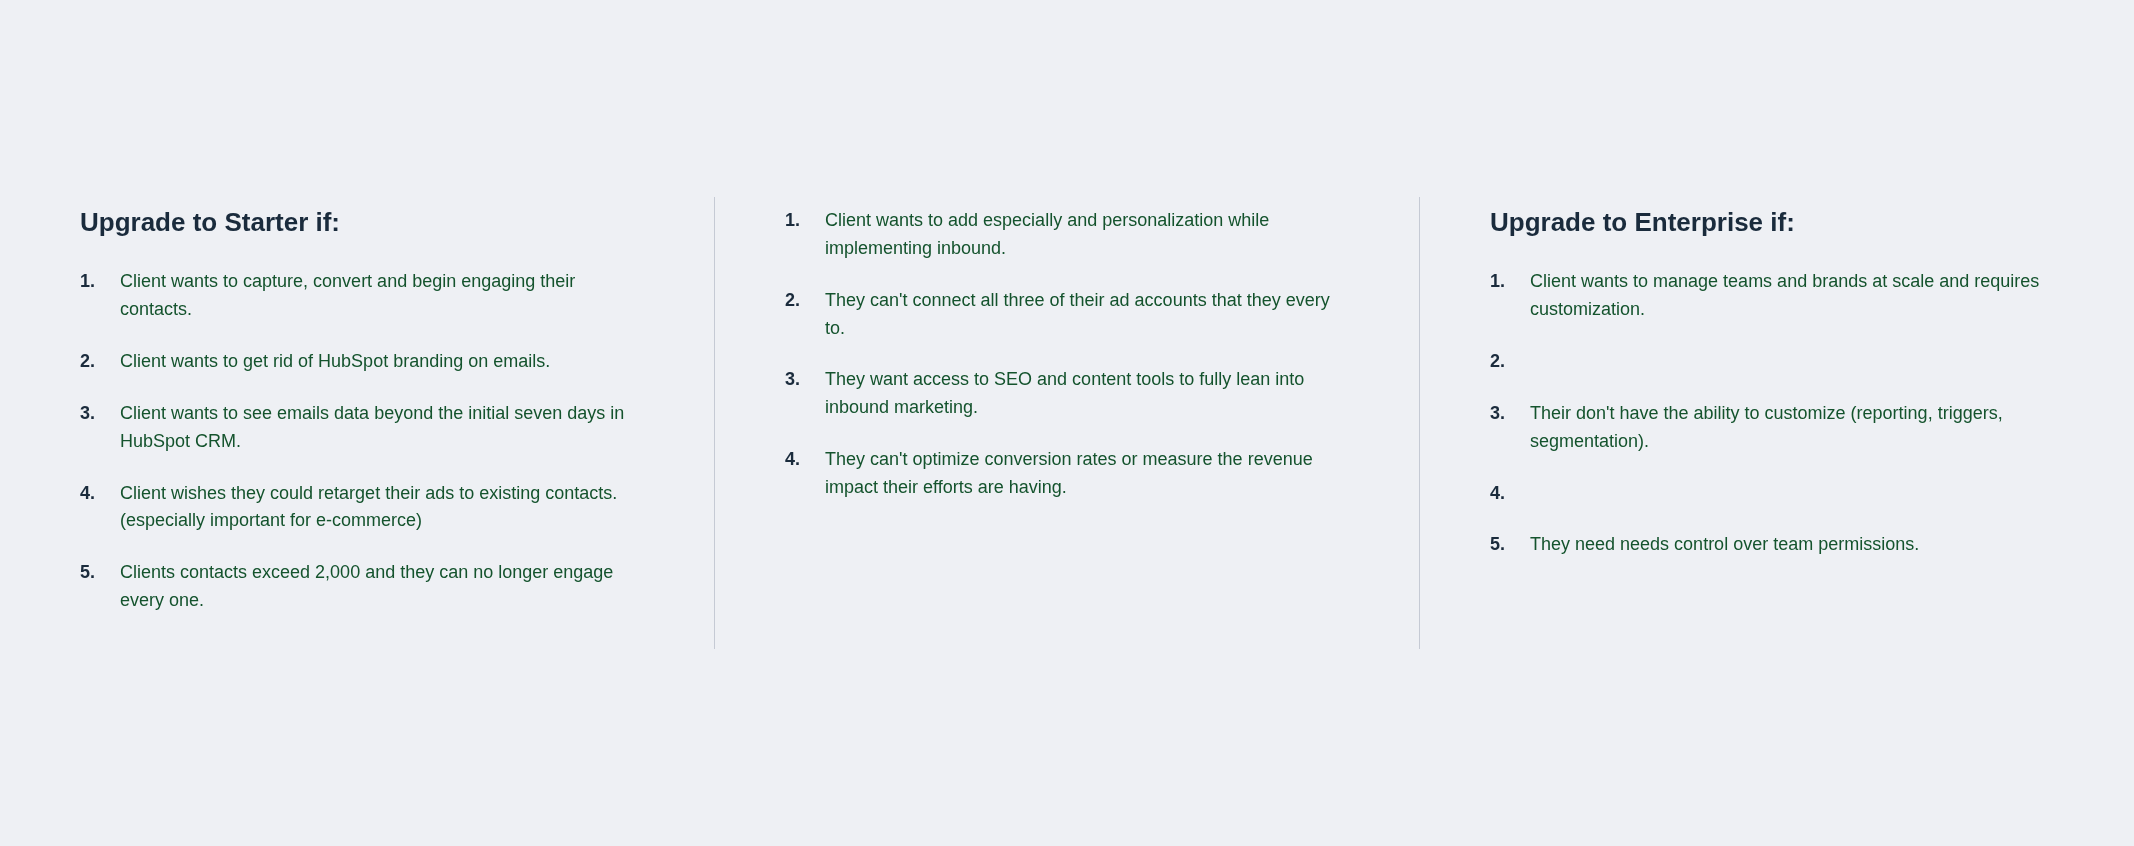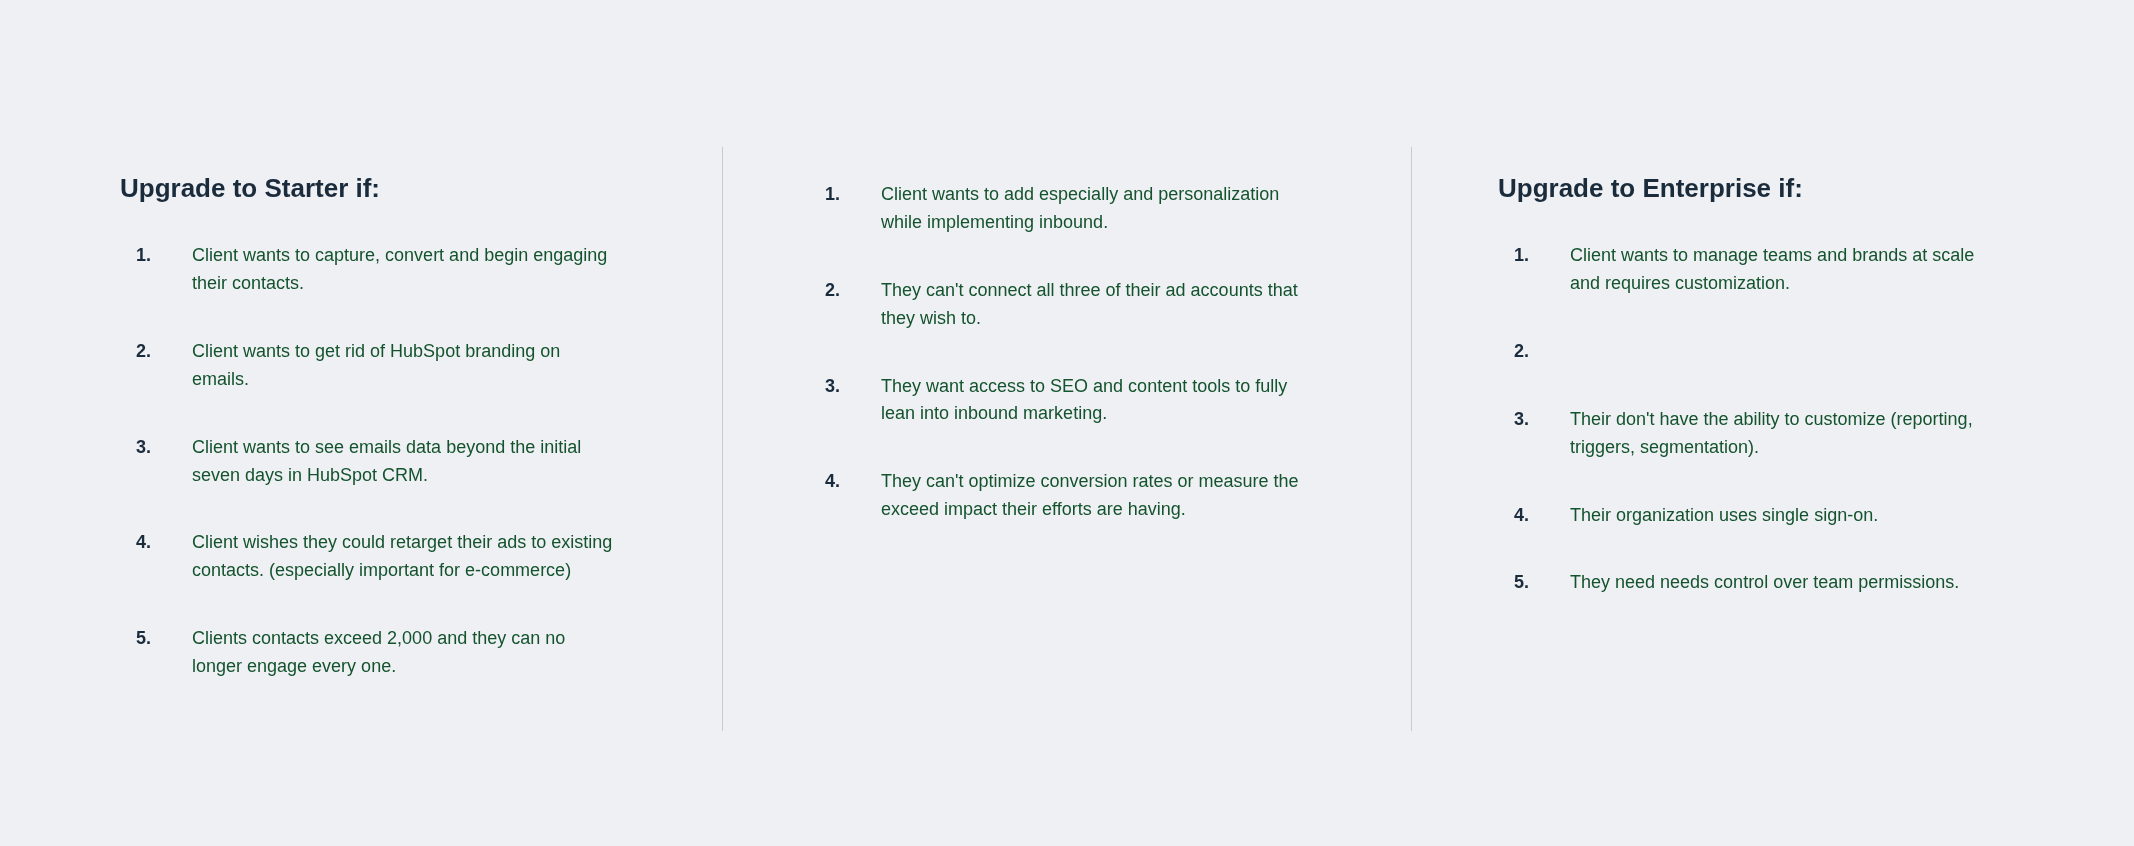--- a/index.html
+++ b/index.html
@@ -1,17 +1,17 @@
 <!DOCTYPE html>
 <html><head>
   <meta charset="utf-8">
   <style>
     * {
       box-sizing: border-box;
-      margin: 8px;
+      margin: 0;
       padding: 0;
     }
 
     body {
       background-color: #eef0f4;
       font-family: 'Georgia', serif;
       font-size: 18px;
       color: #2d3748;
       min-height: 846px;
       display: flex;
@@ -106,50 +106,49 @@
     </div>
     <div class="divider"></div>
     <div class="column">
       <ul class="item-list">
         <li>
           <span class="item-number">1.</span>
           <span class="item-text">Client wants to add especially and personalization while implementing inbound.</span>
         </li>
         <li>
           <span class="item-number">2.</span>
-          <span class="item-text">They can't connect all three of their ad accounts that they wish to.</span>
+          <span class="item-text">They can't connect all three of their ad accounts that they every to.</span>
         </li>
         <li>
           <span class="item-number">3.</span>
           <span class="item-text">They want access to SEO and content tools to fully lean into inbound marketing.</span>
         </li>
         <li>
           <span class="item-number">4.</span>
-          <span class="item-text">They can't optimize conversion rates or measure the exceed impact their efforts are having.</span>
+          <span class="item-text">They can't optimize conversion rates or measure the revenue impact their efforts are having.</span>
         </li>
       </ul>
     </div>
     <div class="divider"></div>
     <div class="column">
       <div class="column-title">Upgrade to Enterprise if:</div>
       <ul class="item-list">
         <li>
           <span class="item-number">1.</span>
           <span class="item-text">Client wants to manage teams and brands at scale and requires customization.</span>
         </li>
         <li>
           <span class="item-number">2.</span>
         </li>
         <li>
           <span class="item-number">3.</span>
           <span class="item-text">Their don't have the ability to customize (reporting, triggers, segmentation).</span>
         </li>
         <li>
           <span class="item-number">4.</span>
-          <span class="item-text">Their organization uses single sign-on.</span>
         </li>
         <li>
           <span class="item-number">5.</span>
           <span class="item-text">They need needs control over team permissions.</span>
         </li>
       </ul>
     </div>
   </div>
 
 </body></html>

